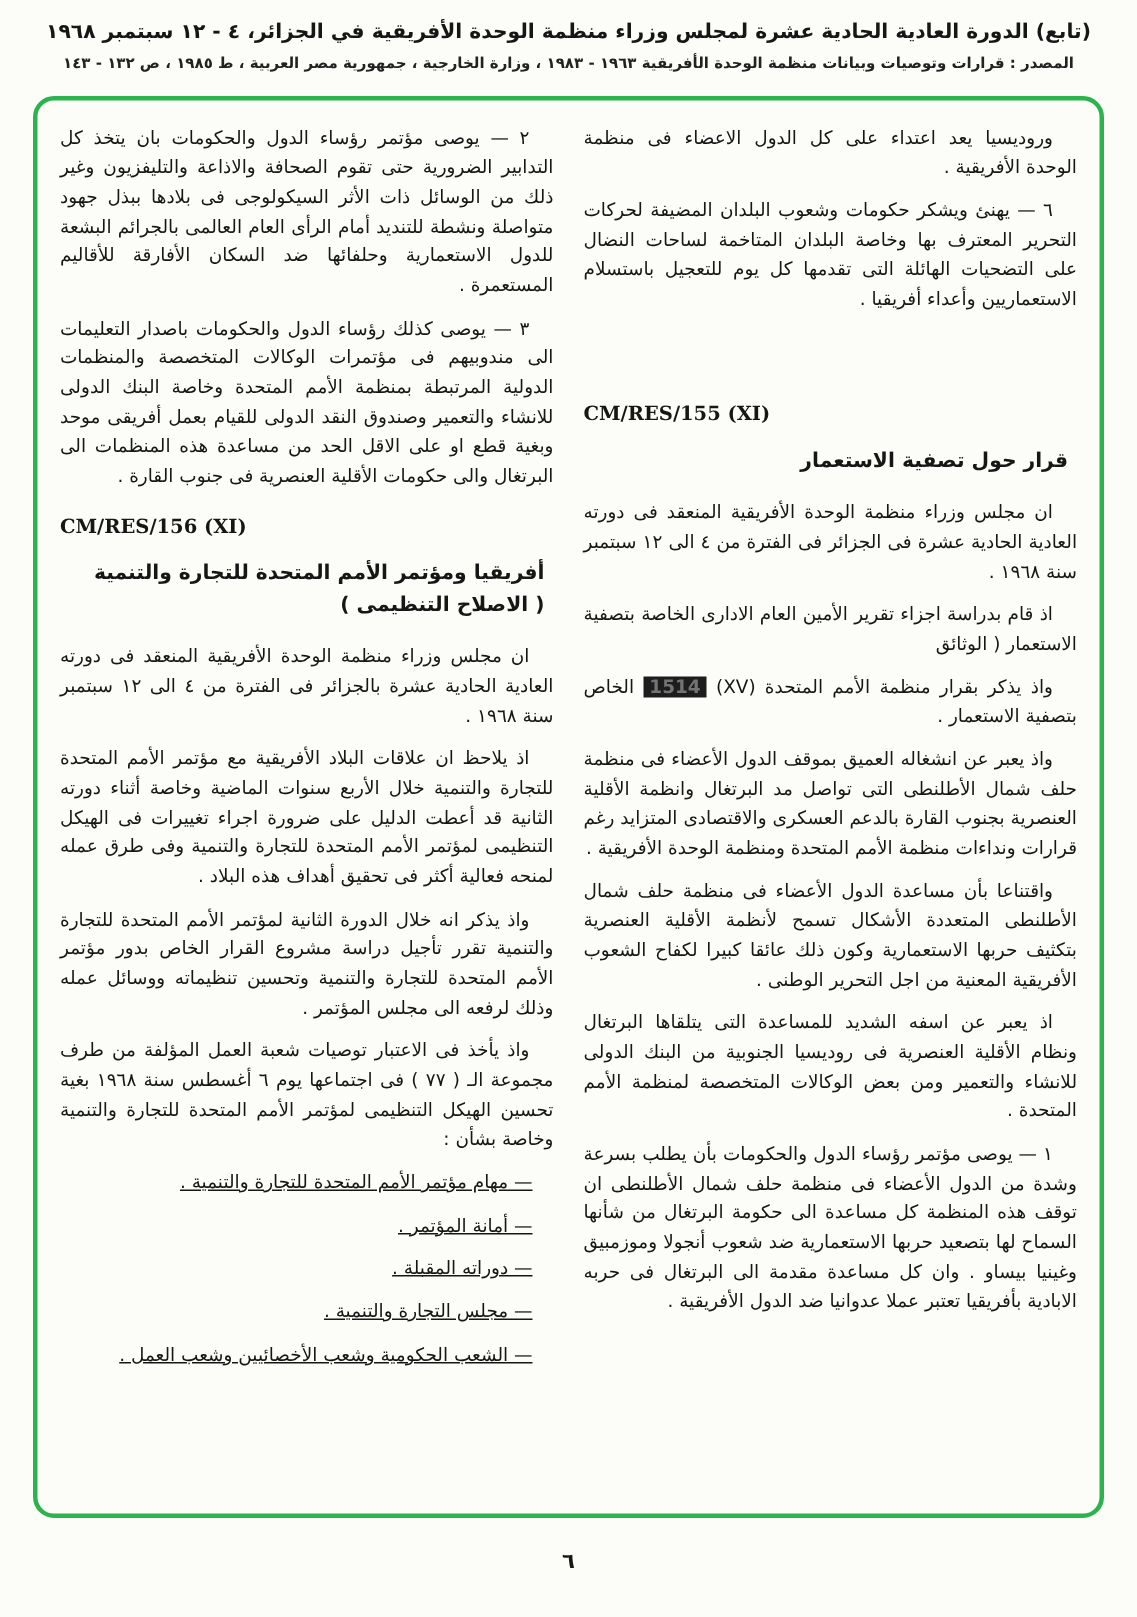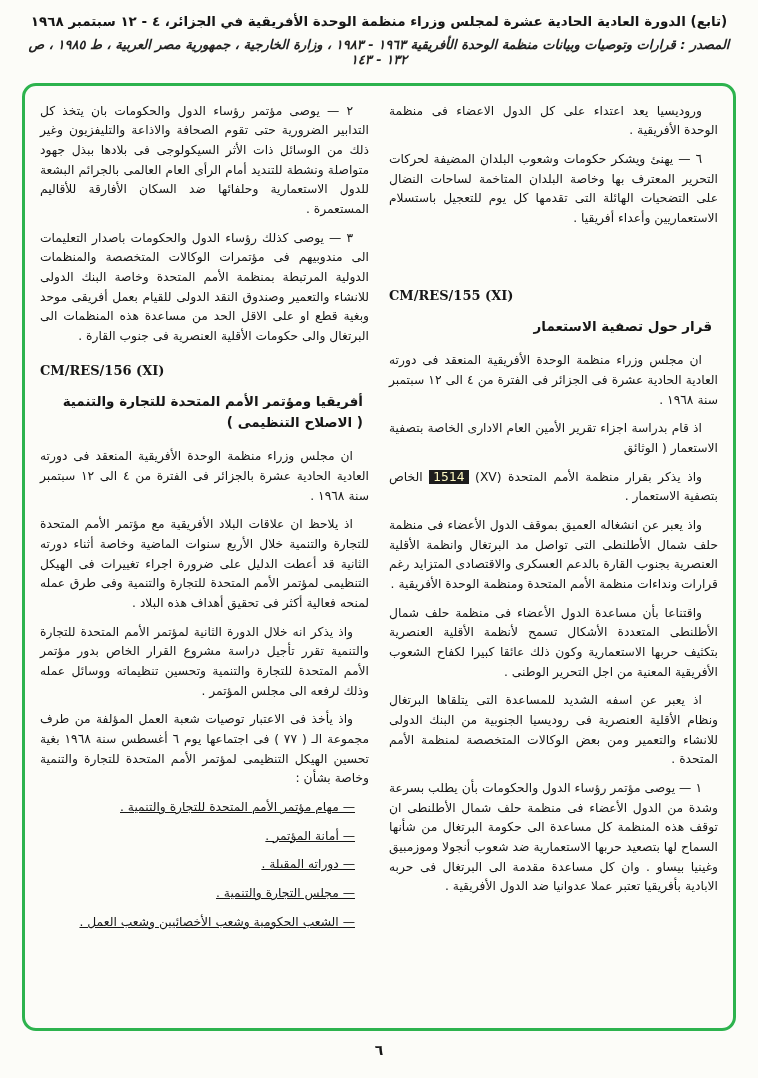--- a/index.html
+++ b/index.html
@@ -15,23 +15,22 @@
   .page {
     width: 758px; height: 1078px;
     padding: 12px 22px 0 22px;
     display: flex; flex-direction: column;
   }
   .doc-header { text-align: center; flex: 0 0 auto; }
   .doc-header .title {
     font-size: 13.5px; font-weight: bold; line-height: 1.45;
   }
   .doc-header .source {
-    font-size: 13px; font-weight: bold; margin-top: 5px; color: #222;
+    font-size: 10px; font-weight: bold; margin-top: 5px; color: #222;
     letter-spacing: 0.2px;
-    font-style: italic;
   }
   .content-box {
     margin-top: 16px;
     border: 3px solid #2db34e;
     border-radius: 14px;
     height: 948px;
     padding: 16px 15px 10px 15px;
     overflow: hidden;
     background: #fcfcf8;
     flex: 0 0 auto;
@@ -58,22 +57,22 @@
     line-height: 1.55;
   }
   .doc-refs {
     direction: ltr; text-align: left; text-indent: 0;
     font-weight: bold; font-size: 12px;
     line-height: 1.55;
     margin: 0 0 9px 0;
   }
   .latin { direction: ltr; unicode-bidi: embed; }
   .boxed {
-    background: #1d1d1d; color: #fef9c3;
-    padding: 0 4px; font-weight: normal;
+    background: #1d1d1d; color: #737373;
+    padding: 0 4px; font-weight: bold;
   }
   .res-list { list-style: none; margin: 2px 14px 0 0; text-decoration: underline; }
   .res-list li {
     margin-bottom: 9px; text-align: right; text-indent: 0;
   }
   .doc-footer {
     flex: 1 0 auto;
     display: flex; align-items: center; justify-content: center;
     font-size: 14px; font-weight: bold; padding-bottom: 8px;
   }

